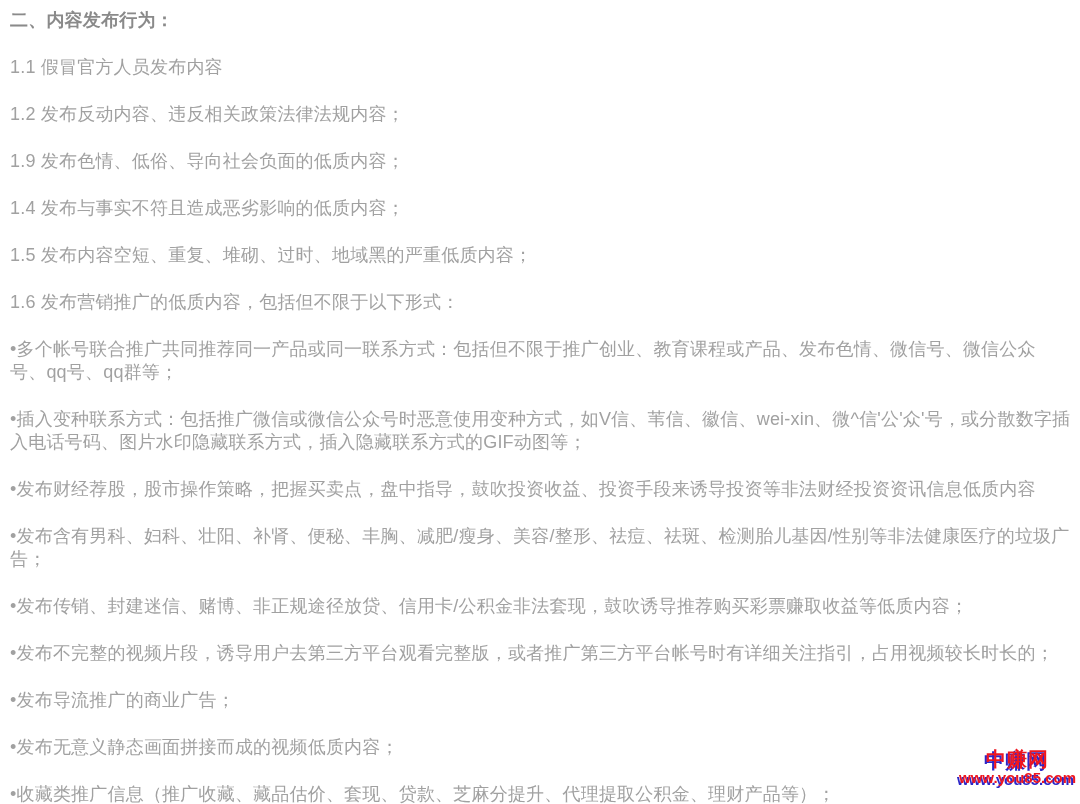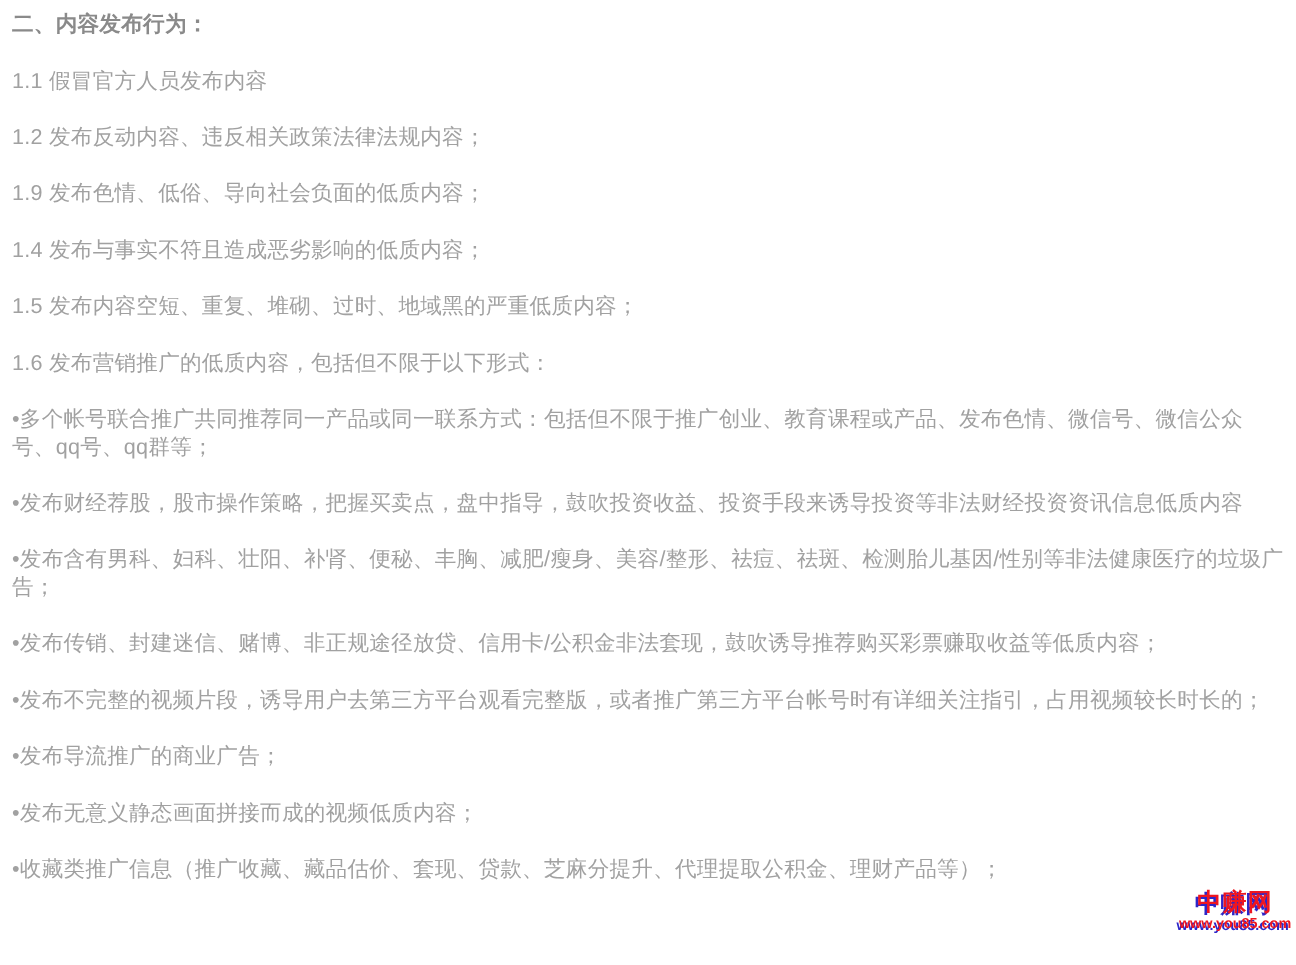--- a/index.html
+++ b/index.html
@@ -27,49 +27,50 @@
     max-width: 1062px;
     word-break: break-all;
   }
   .doc p.heading {
     font-weight: bold;
     color: #8a8a8a;
   }
   .watermark {
     position: absolute;
     right: 4px;
-    bottom: 28px;
+    bottom: 18px;
     text-align: center;
     line-height: 1.1;
     font-family: "Liberation Sans", "DejaVu Sans", sans-serif;
   }
   .watermark .brand {
     font-size: 20px;
     font-weight: bold;
     letter-spacing: 1px;
   }
   .watermark .url {
-    font-size: 12px;
+    font-size: 15px;
     font-weight: bold;
   }
 </style>
 </head>
 <body>
 
 <div class="doc">
   <p class="heading">二、内容发布行为：</p>
 
   <p>1.1 假冒官方人员发布内容</p>
   <p>1.2 发布反动内容、违反相关政策法律法规内容；</p>
   <p>1.9 发布色情、低俗、导向社会负面的低质内容；</p>
   <p>1.4 发布与事实不符且造成恶劣影响的低质内容；</p>
   <p>1.5 发布内容空短、重复、堆砌、过时、地域黑的严重低质内容；</p>
   <p>1.6 发布营销推广的低质内容，包括但不限于以下形式：</p>
 
   <p>•多个帐号联合推广共同推荐同一产品或同一联系方式：包括但不限于推广创业、教育课程或产品、发布色情、微信号、微信公众号、qq号、qq群等；</p>
+  <p>•插入变种联系方式：包括推广微信或微信公众号时恶意使用变种方式，如V信、苇信、徽信、wei-xin、微^信'公'众'号，或分散数字插入电话号码、图片水印隐藏联系方式，插入隐藏联系方式的GIF动图等；</p>
   <p>•发布财经荐股，股市操作策略，把握买卖点，盘中指导，鼓吹投资收益、投资手段来诱导投资等非法财经投资资讯信息低质内容</p>
   <p>•发布含有男科、妇科、壮阳、补肾、便秘、丰胸、减肥/瘦身、美容/整形、祛痘、祛斑、检测胎儿基因/性别等非法健康医疗的垃圾广告；</p>
   <p>•发布传销、封建迷信、赌博、非正规途径放贷、信用卡/公积金非法套现，鼓吹诱导推荐购买彩票赚取收益等低质内容；</p>
   <p>•发布不完整的视频片段，诱导用户去第三方平台观看完整版，或者推广第三方平台帐号时有详细关注指引，占用视频较长时长的；</p>
   <p>•发布导流推广的商业广告；</p>
   <p>•发布无意义静态画面拼接而成的视频低质内容；</p>
   <p>•收藏类推广信息（推广收藏、藏品估价、套现、贷款、芝麻分提升、代理提取公积金、理财产品等）；</p>
 
   <div class="watermark">
     <div class="brand" style="color: rgb(238, 22, 32); text-shadow: rgb(45, 38, 200) -2px 2px 0px;">中赚网</div>

